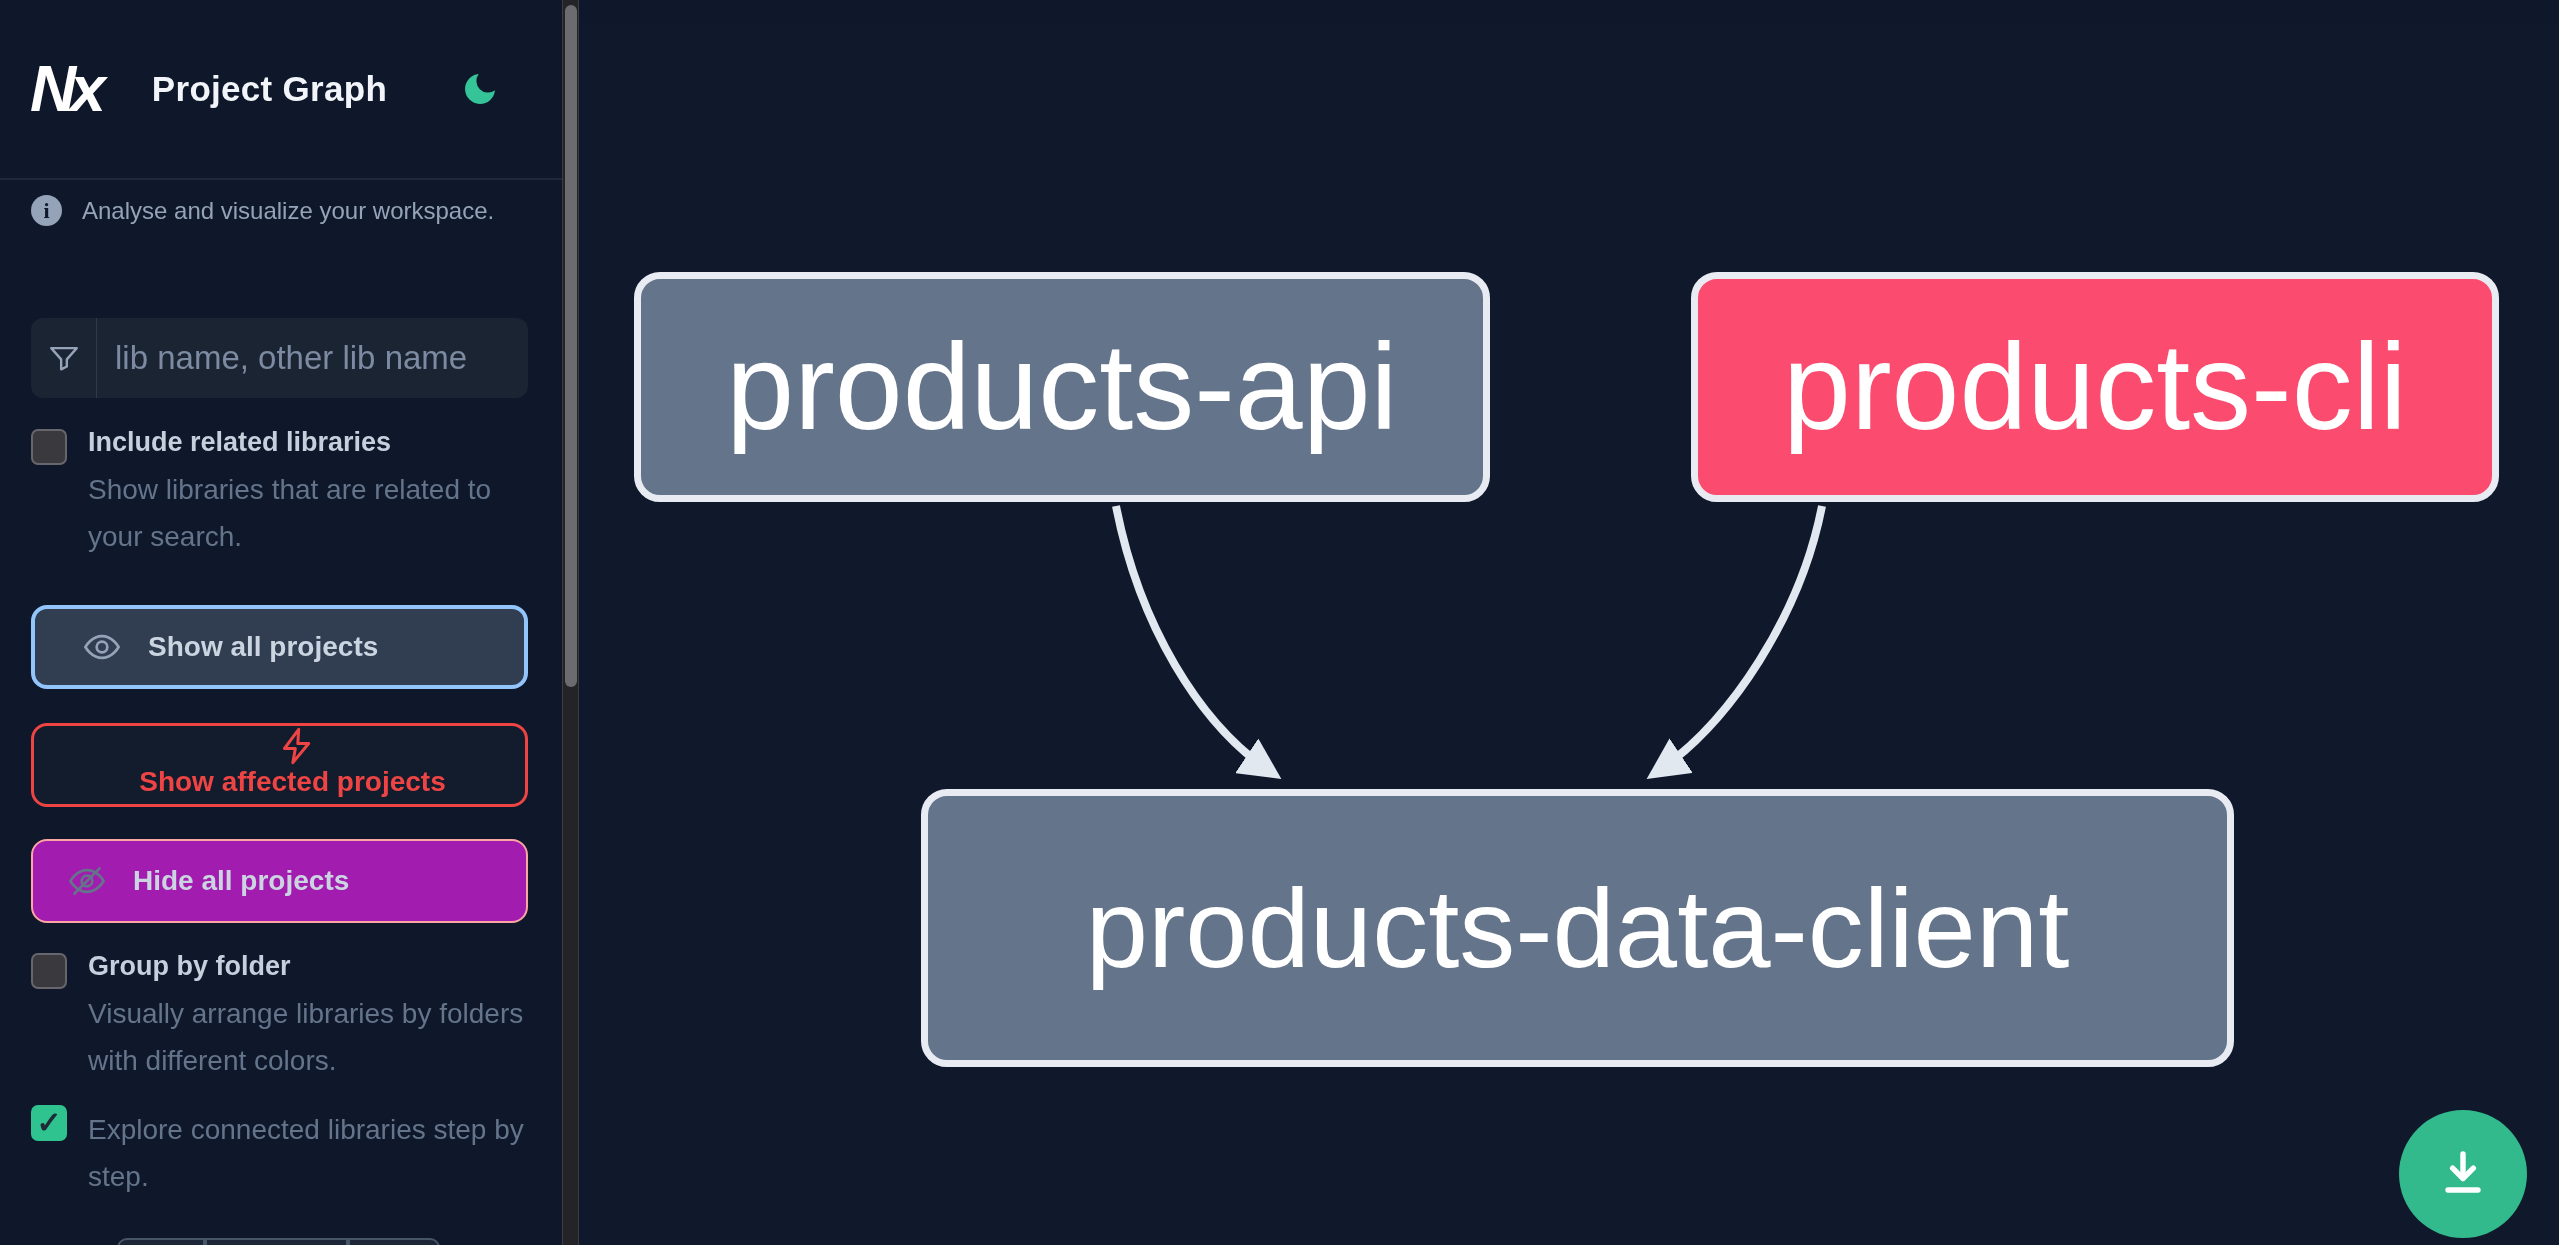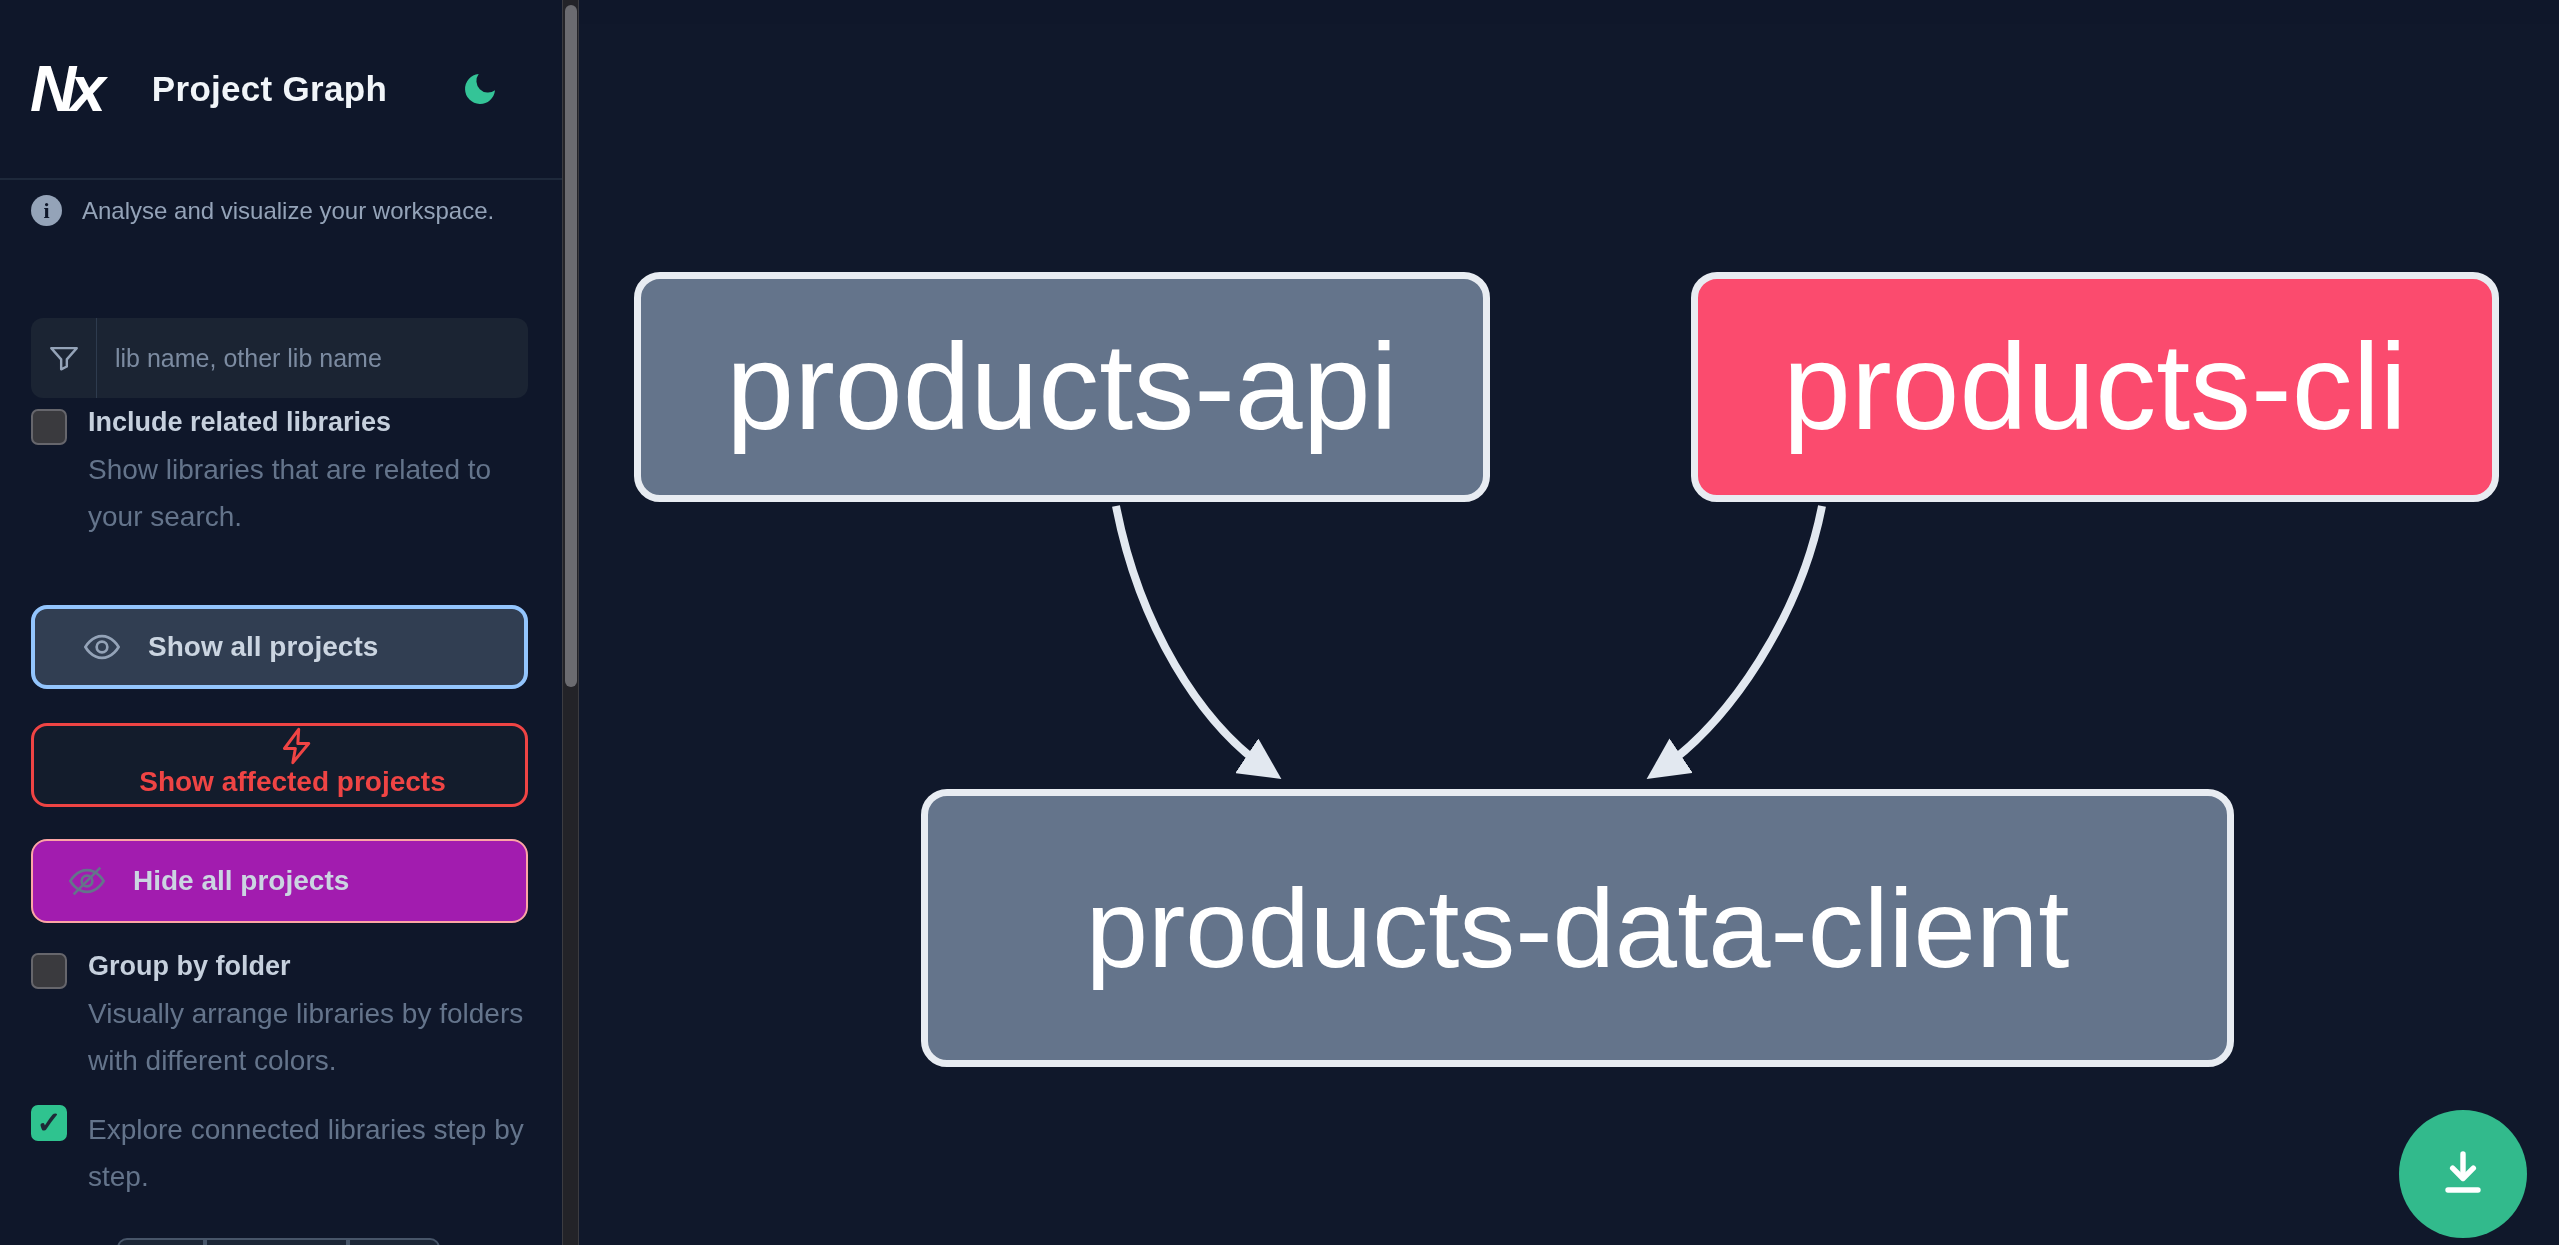--- a/index.html
+++ b/index.html
@@ -21,21 +21,21 @@
   .info-icon { width:31px; height:31px; border-radius:50%; background:#94a3b8; color:#0f172a;
                font-size:22px; font-weight:800; font-family:"Liberation Serif", serif;
                display:flex; align-items:center; justify-content:center; flex:0 0 auto; }
   .info-text { margin-left:20px; color:#94a3b8; font-size:24px; font-weight:500; }
 
   .search-box { top:318px; height:80px; background:#1b2433; border-radius:12px;
                 display:flex; align-items:center; overflow:hidden; }
   .search-iconbox { width:66px; height:80px; display:flex; align-items:center; justify-content:center;
                     border-right:1px solid #2e3b4e; flex:0 0 auto; }
   .search-input { flex:1; height:100%; background:transparent; border:none; outline:none;
-                  padding:0 18px; font-size:25px; color:#cbd5e1; font-family:"Liberation Sans",sans-serif; }
+                  padding:0 18px; font-size:33px; color:#cbd5e1; font-family:"Liberation Sans",sans-serif; }
   .search-input::placeholder { color:#7c8ba1; }
 
   .toggle-block { padding-left:57px; }
   .checkbox { position:absolute; left:0; top:5px; width:36px; height:36px; border-radius:7px;
               background:#3a3a3e; border:2px solid #66666c; cursor:pointer;
               display:flex; align-items:center; justify-content:center; }
   .checkbox.checked { background:#2fc38f; border-color:#2fc38f; }
   .checkbox .tick { display:none; color:#1f2937; font-size:30px; font-weight:800; line-height:1; }
   .checkbox.checked .tick { display:block; }
   .toggle-label { color:#c6d0dd; font-size:27px; font-weight:700; line-height:36px; }
@@ -103,21 +103,21 @@
 
     <div class="sb-block search-box">
       <div class="search-iconbox">
         <svg width="34" height="34" viewBox="0 0 24 24" fill="none" stroke="#94a3b8" stroke-width="1.7" stroke-linejoin="round">
             <path d="M3 5h18l-7 8v5l-4 2v-7L3 5z"></path>
           </svg>
       </div>
       <input class="search-input" type="text" placeholder="lib name, other lib name" style="">
     </div>
 
-    <div class="sb-block toggle-block" style="top:404px">
+    <div class="sb-block toggle-block" style="top:424px">
       <div class="checkbox"></div>
       <div class="toggle-label">Include related libraries</div>
       <div class="toggle-desc">Show libraries that are related to your search.</div>
     </div>
 
     <div class="action-btn btn-show-all">
       <span class="btn-icon">
         <svg width="40" height="40" viewBox="0 0 24 24" fill="none" stroke="#94a3b8" stroke-width="1.6">
             <path d="M2.04 12s3.6-6.5 9.96-6.5S21.96 12 21.96 12 18.36 18.5 12 18.5 2.04 12 2.04 12z"></path>
             <circle cx="12" cy="12" r="3.2"></circle>

